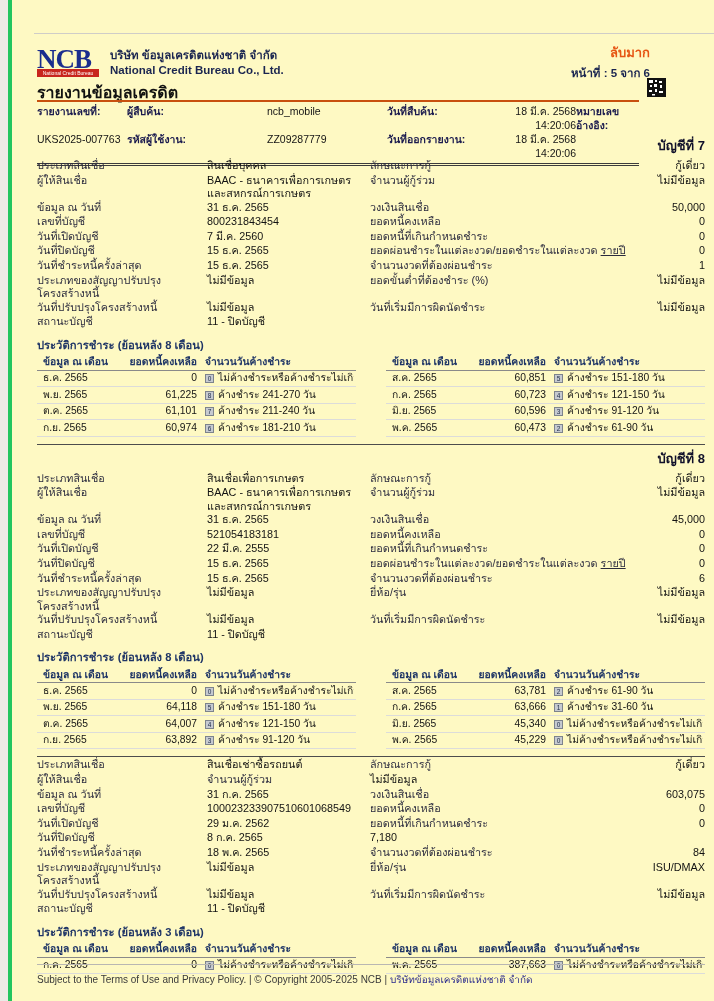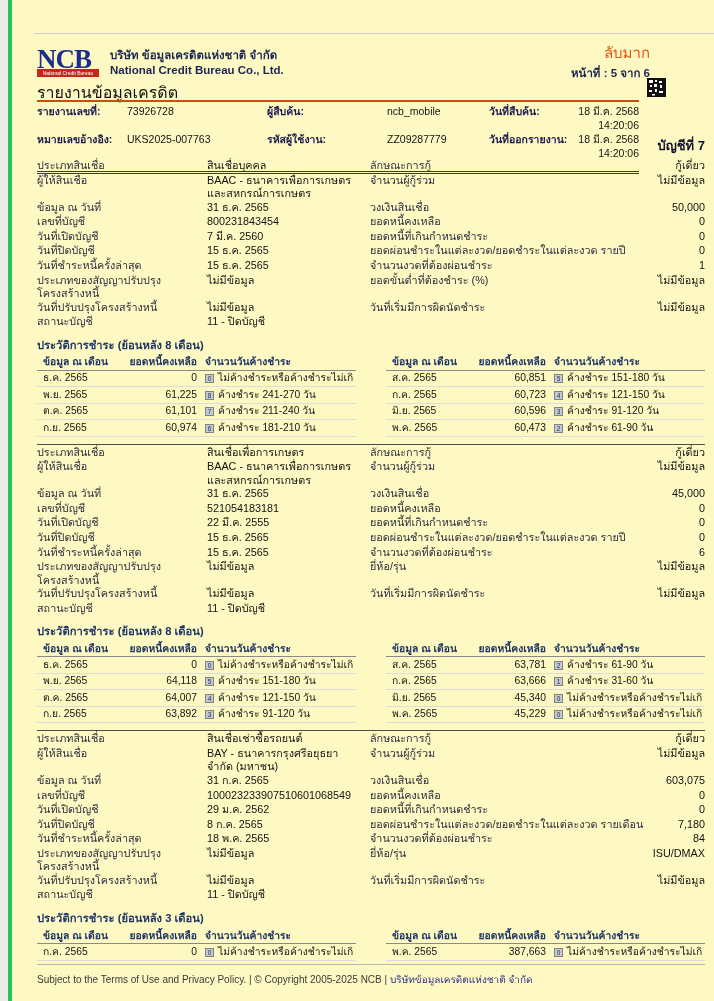--- a/index.html
+++ b/index.html
@@ -11,41 +11,41 @@
   .page{position:absolute;top:0;left:8px;right:0;bottom:0;background:#fef9c3;
     border-left:4px solid #22c55e;}
   .topline{position:absolute;top:33px;left:22px;right:0;border-top:1px solid #cfcdc8}
 
   
   .logo{position:absolute;top:46px;left:25px;width:62px}
   .logo-abbr{font-size:27px;font-weight:bold;color:#1b2d8e;letter-spacing:-1px;line-height:26px;font-family:"Liberation Serif","DejaVu Serif",serif}
   .logo-banner{background:#c8251d;color:#fff;font-size:5px;text-align:center;padding:1px 1px;margin-top:-3px;white-space:nowrap;overflow:hidden}
   .company{position:absolute;top:48px;left:98px;color:#1a2550;font-weight:bold;font-size:11.5px;line-height:15px}
   .conf{position:absolute;top:43px;right:64px;text-align:right}
-  .conf-word{color:#e65513;font-weight:normal;font-size:15px;line-height:19px}
+  .conf-word{color:#e65513;font-weight:bold;font-size:13px;line-height:19px}
   .page-info{color:#1a2550;font-weight:bold;font-size:11.5px;margin-top:2px}
-  .report-title{position:absolute;top:80px;left:25px;font-size:16px;font-weight:normal;color:#111}
-  .info-block{position:absolute;top:100px;left:25px;width:602px;border-top:2.5px solid #c8500e;border-bottom:3px double #3c3c3c;padding:2px 0 11px}
+  .report-title{position:absolute;top:80px;left:25px;font-size:16px;font-weight:bold;color:#111}
+  .info-block{position:absolute;top:100px;left:25px;width:602px;border-top:2.5px solid #c8500e;border-bottom:3px double #3c3c3c;padding:2px 0 3px}
   .info-grid{display:grid;grid-template-columns:90px 140px 120px 102px 87px 1fr;font-size:10.5px;line-height:14px}
   .info-grid .lab{font-weight:bold;color:#1a1a4e}
   .info-grid .val{color:#141414}
   .info-grid .r{text-align:right}
   .barcode{position:absolute;top:78px;right:48px;width:19px;height:19px}
 
   
   .accounts{position:absolute;top:132px;left:0;right:0}
   .sep{border-top:1.5px solid #4d4d4d;margin:0 9px 0 25px}
   .account{padding:1px 9px 7px 25px}
   .acc-title{text-align:right;font-size:13px;font-weight:bold;color:#10102a;padding:2px 0 3px}
   .drow{display:grid;grid-template-columns:170px 163px 1fr auto;font-size:10.8px;line-height:1.25;min-height:14.6px;align-items:start}
   .drow .lab{color:#2b2b3e}
   .drow .val{color:#121212;padding-right:6px}
   .drow .rlab{color:#2b2b3e}
   .drow .rval{color:#121212}
-  .u{}
+  .u{text-decoration:underline}
 
   .hist-title{font-size:11.2px;font-weight:bold;color:#1f3566;margin:6px 0 1px}
   .hist-wrap{display:grid;grid-template-columns:1fr 1fr;column-gap:30px}
   .htable{font-size:10.3px}
   .hhead,.hrow{display:grid;grid-template-columns:86px 76px 1fr;padding:1.5px 2px 1.5px 6px;align-items:center}
   .hhead{color:#1f3566;font-weight:bold;border-bottom:1.2px solid #8a8a8a;line-height:12px}
   .hrow{border-bottom:1px solid #dcdcda;line-height:12.5px;color:#141414}
   .amt{text-align:right;padding-right:8px}
   .stat{white-space:nowrap;overflow:hidden}
   .code{display:inline-block;width:9px;height:9px;background:#c6cad0;border:1px solid #7d838c;font-size:6.5px;line-height:8px;text-align:center;color:#23304d;margin-right:4px;vertical-align:0px}
@@ -70,21 +70,20 @@
   </div>
   <div class="conf">
     <div class="conf-word">ลับมาก</div>
     <div class="page-info">หน้าที่ :  5  จาก  6</div>
   </div>
   <div class="report-title">รายงานข้อมูลเครดิต</div>
 
   <div class="info-block">
     <div class="info-grid">
       <div class="lab">รายงานเลขที่:</div>
-      <div class="val">73926728</div>
       <div class="lab">ผู้สืบค้น:</div>
       <div class="val">ncb_mobile</div>
       <div class="lab">วันที่สืบค้น:</div>
       <div class="val r">18 มี.ค. 2568 14:20:06</div>
       <div class="lab">หมายเลขอ้างอิง:</div>
       <div class="val">UKS2025-007763</div>
       <div class="lab">รหัสผู้ใช้งาน:</div>
       <div class="val">ZZ09287779</div>
       <div class="lab">วันที่ออกรายงาน:</div>
       <div class="val r">18 มี.ค. 2568 14:20:06</div>
@@ -242,20 +241,21 @@
     <div>พ.ค. 2565</div>
     <div class="amt">60,473</div>
     <div class="stat"><span class="code">2</span><span>ค้างชำระ 61-90 วัน</span></div>
   </div>
 </div>
       </div>
     </div>
   </div>
 <div class="sep"></div>
   <div class="account">
+    <div class="acc-title">บัญชีที่ 8</div>
     <div>
   <div class="drow">
     <div class="lab">ประเภทสินเชื่อ</div>
     <div class="val">สินเชื่อเพื่อการเกษตร</div>
     <div class="rlab"><span>ลักษณะการกู้</span><span class="u"></span></div>
     <div class="rval">กู้เดี่ยว</div>
   </div>
 
   <div class="drow">
     <div class="lab">ผู้ให้สินเชื่อ</div>
@@ -393,21 +393,20 @@
     <div>
   <div class="drow">
     <div class="lab">ประเภทสินเชื่อ</div>
     <div class="val">สินเชื่อเช่าซื้อรถยนต์</div>
     <div class="rlab"><span>ลักษณะการกู้</span><span class="u"></span></div>
     <div class="rval">กู้เดี่ยว</div>
   </div>
 
   <div class="drow">
     <div class="lab">ผู้ให้สินเชื่อ</div>
-    <div class="val">BAY - ธนาคารกรุงศรีอยุธยา จำกัด (มหาชน)</div>
     <div class="rlab"><span>จำนวนผู้กู้ร่วม</span><span class="u"></span></div>
     <div class="rval">ไม่มีข้อมูล</div>
   </div>
 
   <div class="drow">
     <div class="lab">ข้อมูล ณ วันที่</div>
     <div class="val">31 ก.ค. 2565</div>
     <div class="rlab"><span>วงเงินสินเชื่อ</span><span class="u"></span></div>
     <div class="rval">603,075</div>
   </div>
@@ -422,21 +421,20 @@
   <div class="drow">
     <div class="lab">วันที่เปิดบัญชี</div>
     <div class="val">29 ม.ค. 2562</div>
     <div class="rlab"><span>ยอดหนี้ที่เกินกำหนดชำระ</span><span class="u"></span></div>
     <div class="rval">0</div>
   </div>
 
   <div class="drow">
     <div class="lab">วันที่ปิดบัญชี</div>
     <div class="val">8 ก.ค. 2565</div>
-    <div class="rlab"><span>ยอดผ่อนชำระในแต่ละงวด/ยอดชำระในแต่ละงวด </span><span class="u">รายเดือน</span></div>
     <div class="rval">7,180</div>
   </div>
 
   <div class="drow">
     <div class="lab">วันที่ชำระหนี้ครั้งล่าสุด</div>
     <div class="val">18 พ.ค. 2565</div>
     <div class="rlab"><span>จำนวนงวดที่ต้องผ่อนชำระ</span><span class="u"></span></div>
     <div class="rval">84</div>
   </div>
 

